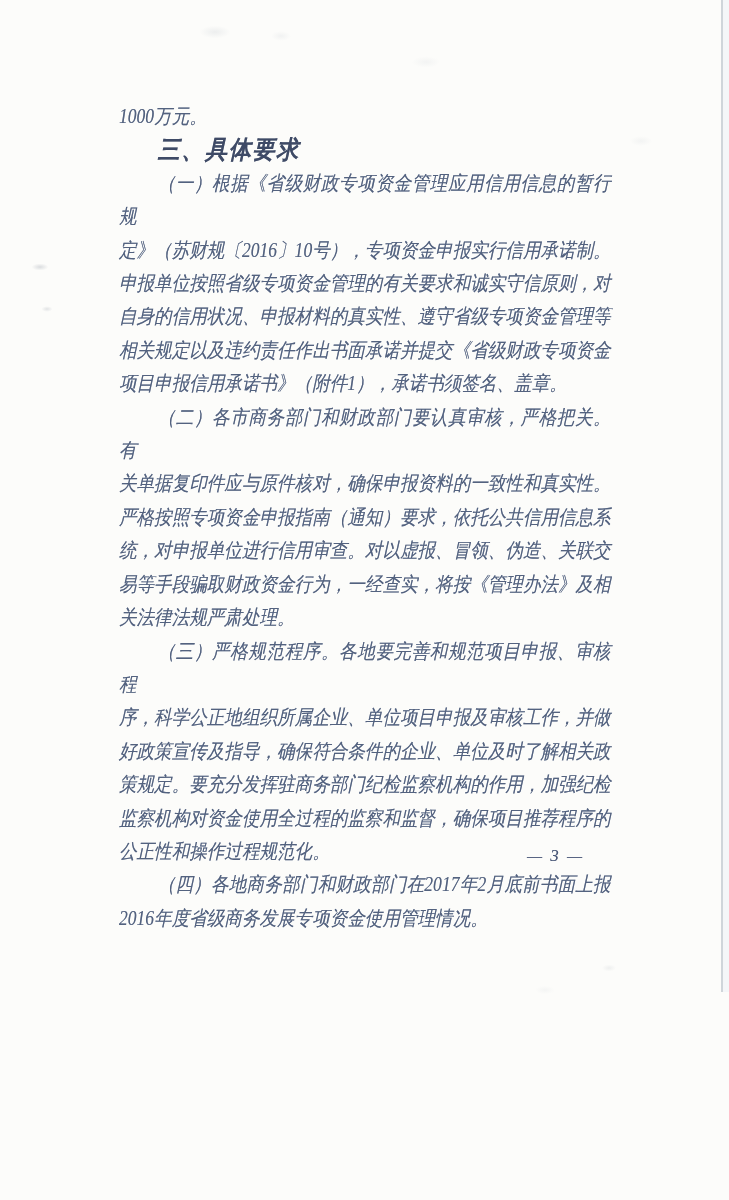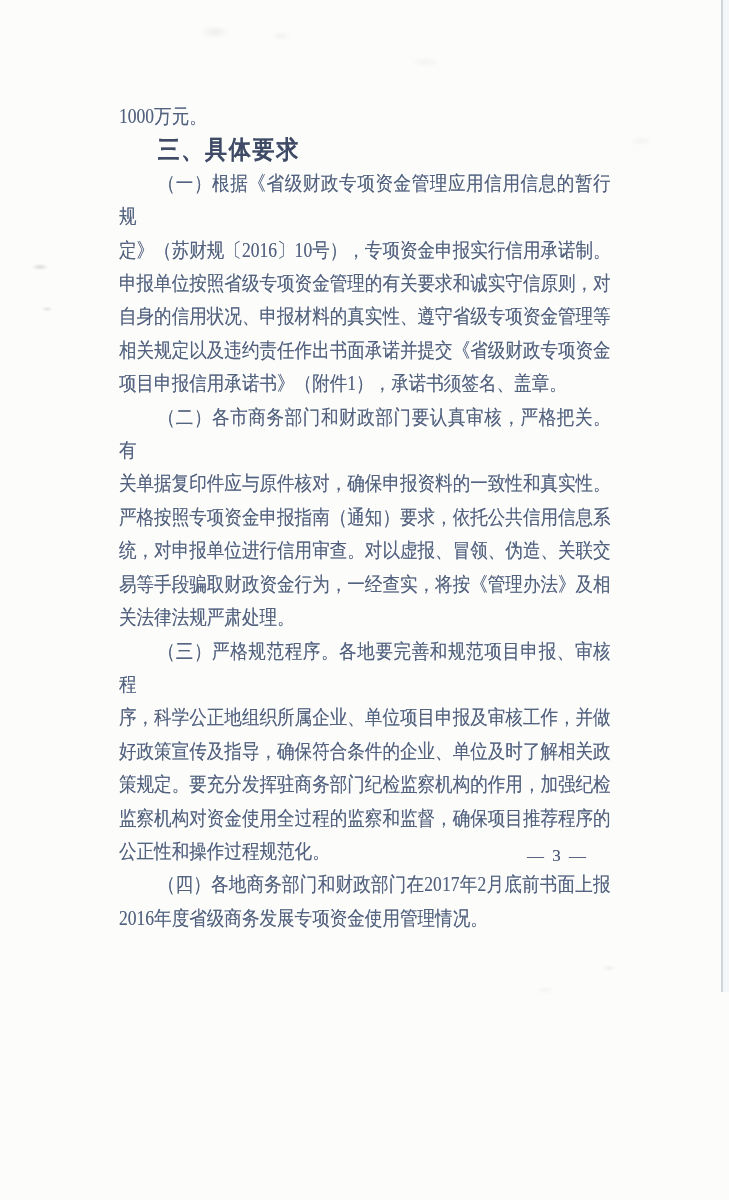--- a/index.html
+++ b/index.html
@@ -17,20 +17,21 @@
     background-image:
       radial-gradient(ellipse 22px 9px at 215px 32px,  rgba(175,183,192,0.20), rgba(175,183,192,0) 70%),
       radial-gradient(ellipse 14px 7px at 281px 36px,  rgba(175,183,192,0.14), rgba(175,183,192,0) 70%),
       radial-gradient(ellipse 20px 8px at 426px 62px,  rgba(175,183,192,0.12), rgba(175,183,192,0) 70%),
       radial-gradient(ellipse 12px 5px at 40px 267px,  rgba(140,148,160,0.30), rgba(140,148,160,0) 70%),
       radial-gradient(ellipse 8px 4px  at 47px 309px,  rgba(140,148,160,0.24), rgba(140,148,160,0) 70%),
       radial-gradient(ellipse 16px 7px at 641px 141px, rgba(175,183,192,0.12), rgba(175,183,192,0) 70%),
       radial-gradient(ellipse 10px 5px at 609px 968px, rgba(165,173,182,0.16), rgba(165,173,182,0) 70%),
       radial-gradient(ellipse 14px 6px at 545px 990px, rgba(175,183,192,0.10), rgba(175,183,192,0) 70%);
     font-family: "Liberation Serif", "DejaVu Serif", serif;
+    font-style: italic;
   }
   
   .edge-strip {
     position: absolute;
     left: 721px;
     top: 0;
     width: 8px;
     height: 992px;
     background: #f3f6f8;
     border-left: 2px solid rgba(185,193,201,0.75);

